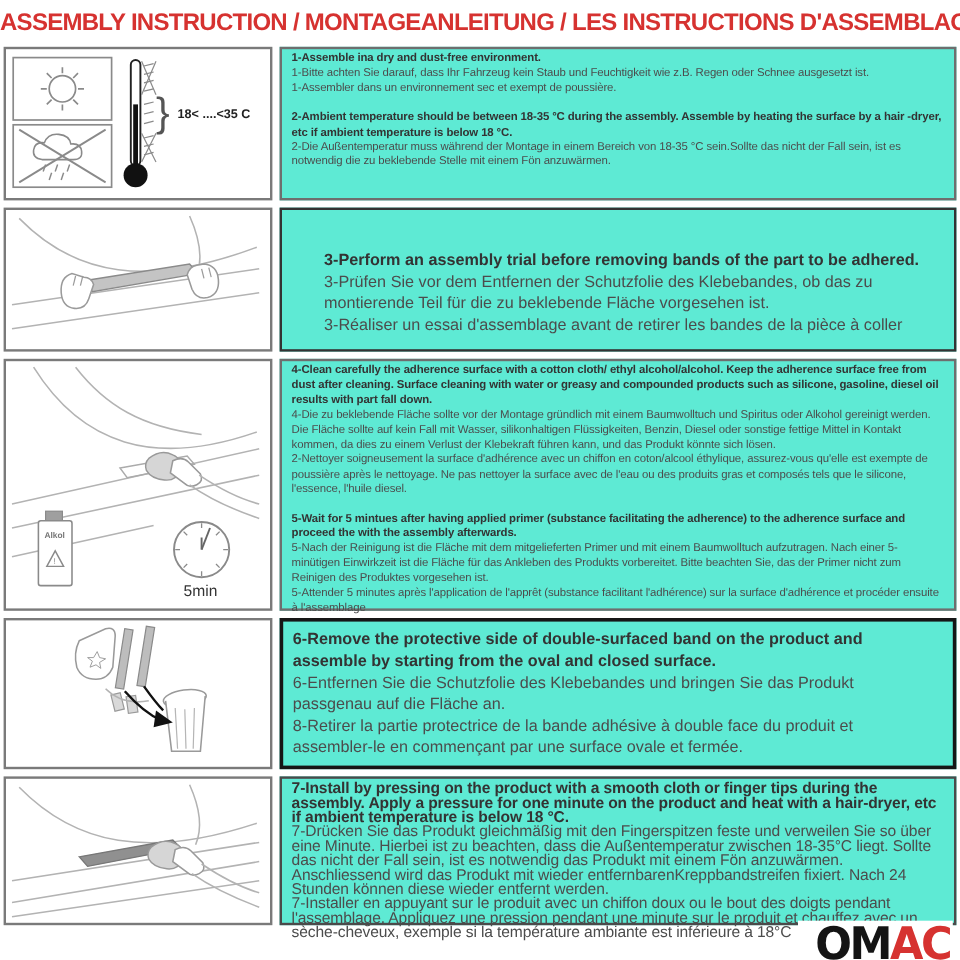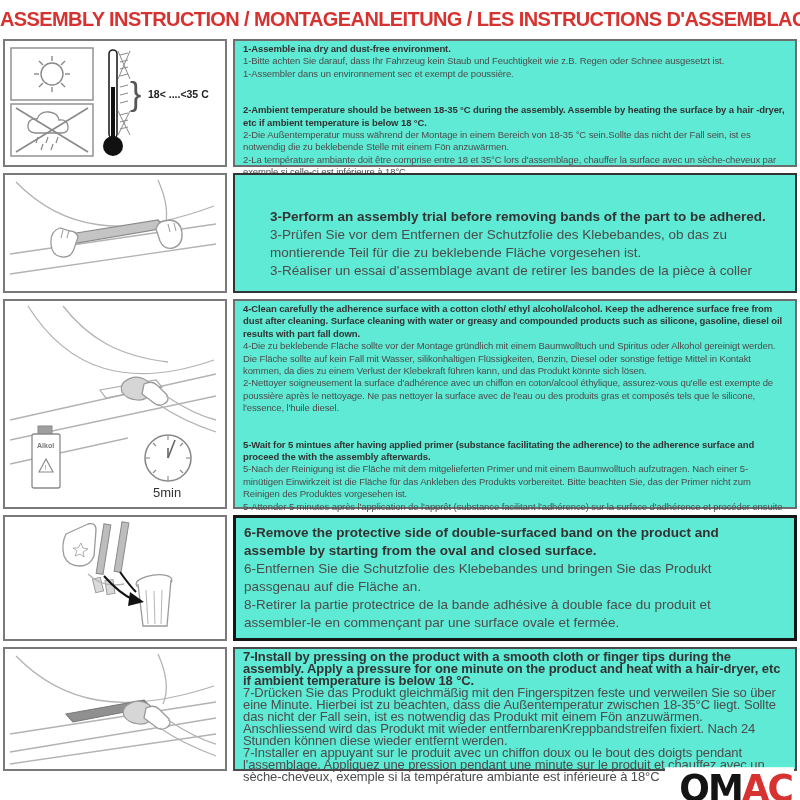--- a/index.html
+++ b/index.html
@@ -19,21 +19,21 @@
   .row4 .cell-text{border-width:3px;border-color:#161616;}
   .row5 .cell-text{border-color:#4a4a4a;}
   .cell-text p{margin:0;}
   .small p{font-size:9.5px;line-height:12.4px;letter-spacing:-0.1px;}
   .row5 .cell-text p{font-size:13px;line-height:12px;letter-spacing:-0.1px;}
   .big{display:flex;flex-direction:column;justify-content:center;}
   .big p{font-size:13.5px;line-height:18px;max-width:500px;}
   .row2 .cell-text{padding-top:24px;padding-left:35px;}
   .en{font-weight:bold;color:#333;}
   .de,.fr{color:#4c4c4c;}
-  .block+.block{margin-top:24px;}
+  .block+.block{margin-top:12px;}
   .logo{position:absolute;right:6px;bottom:2px;background:#fff;padding:2px 2px 0 14px;z-index:5;font-family:"DejaVu Sans",sans-serif;font-weight:bold;font-size:36px;letter-spacing:-2px;line-height:1;transform:scaleY(1.04);}
   .logo .black{color:#141414;}
   .logo .red{color:#d63230;}
   svg{display:block;}
   .ln{stroke:#b3b3b3;stroke-width:1.3;fill:none;}
   .hand{stroke:#9a9a9a;stroke-width:1.3;fill:#fff;}
   .cloth{stroke:#999;stroke-width:1.2;fill:#d6d6d6;}
 </style>
 </head>
 <body>
@@ -111,21 +111,20 @@
       </div>
       <div class="cell-text small">
         <div class="block">
           <p class="en">1-Assemble ina dry and dust-free environment.</p>
           <p class="de">1-Bitte achten Sie darauf, dass Ihr Fahrzeug kein Staub und Feuchtigkeit wie z.B. Regen oder Schnee ausgesetzt ist.</p>
           <p class="fr">1-Assembler dans un environnement sec et exempt de poussière.</p>
         </div>
         <div class="block">
           <p class="en">2-Ambient temperature should be between 18-35 °C  during the assembly. Assemble by heating the surface by a hair -dryer, etc if ambient temperature is below 18 °C.</p>
           <p class="de">2-Die Außentemperatur muss während der Montage in einem Bereich von 18-35 °C  sein.Sollte das nicht der Fall sein, ist es notwendig die zu beklebende Stelle mit einem Fön anzuwärmen.</p>
-          <p class="fr">2-La température ambiante doit être comprise entre 18 et 35°C lors d'assemblage, chauffer la surface avec un sèche-cheveux par exemple si celle-ci est inférieure à 18°C.</p>
         </div>
       </div>
     </div>
 
     <div class="row row2">
       <div class="cell-img">
         <svg width="214" height="110" viewBox="0 0 214 110">
           <path class="ln" d="M8,4 C55,52 115,62 206,28"></path>
           <path class="ln" d="M150,2 C159,22 161,38 156,52"></path>
           <path class="ln" d="M2,76 L208,46"></path>

